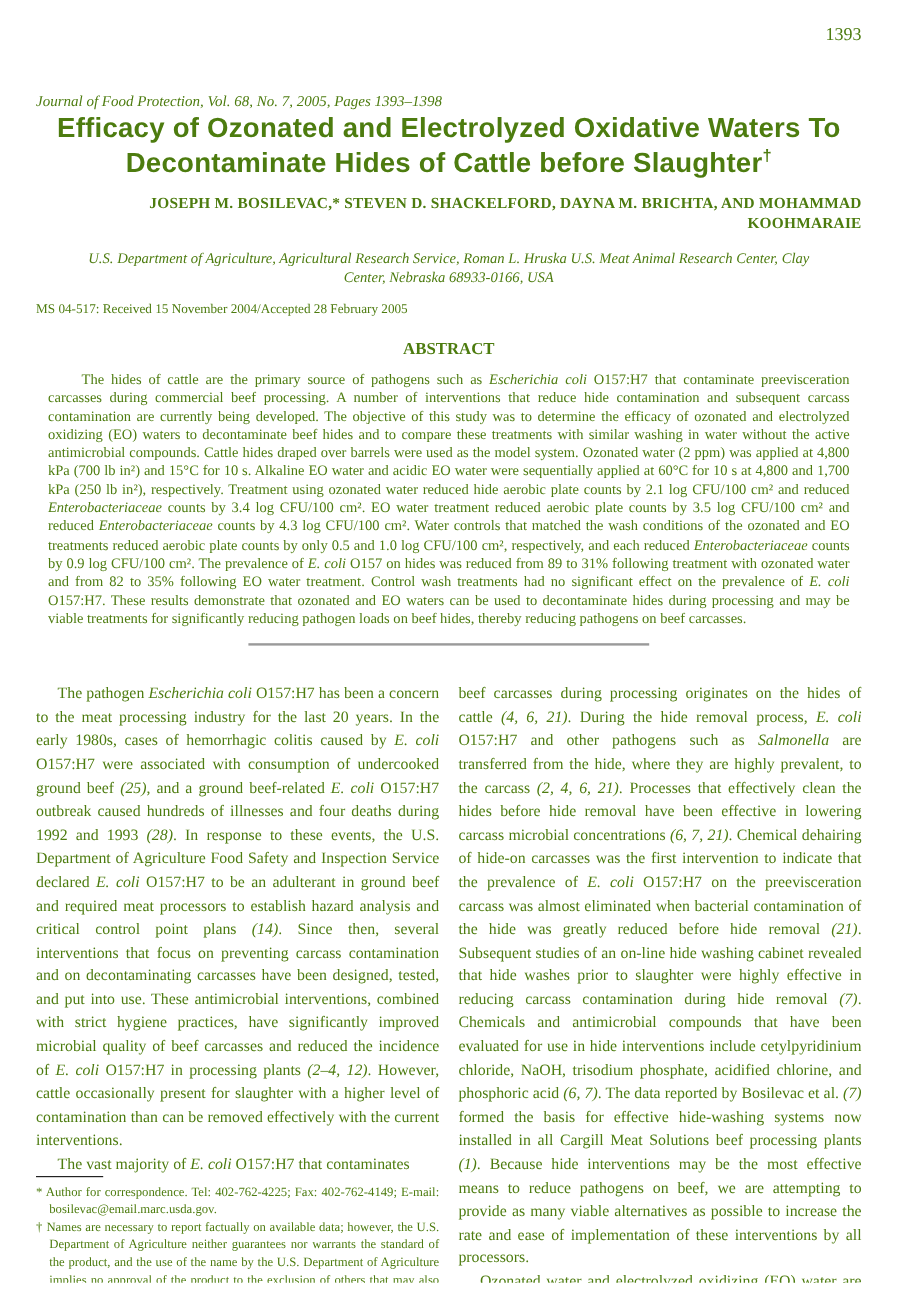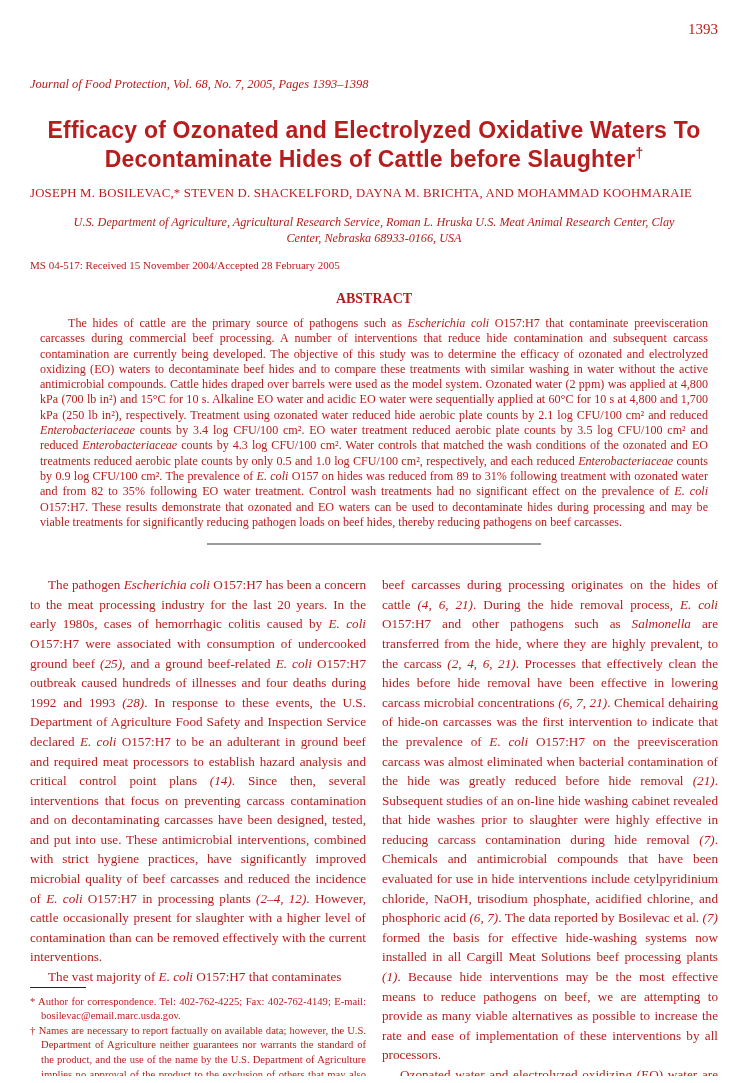--- a/index.html
+++ b/index.html
@@ -7,48 +7,47 @@
     width: 748px; height: 1083px;
     background: #ffffff;
     overflow: hidden;
   }
   .page {
     position: relative;
     width: 748px; height: 1083px;
     box-sizing: border-box;
     padding: 20px 30px 0 30px;
     font-family: "Liberation Serif", serif;
-    color: #b91c1c;
+    color: #4d7c0f;
     -webkit-font-smoothing: antialiased;
   }
   .page-number {
     text-align: right;
     font-size: 15px;
     line-height: 18px;
   }
   .journal-line {
     margin-top: 38px;
     font-style: italic;
     font-size: 12.5px;
     line-height: 16px;
   }
   .title-block {
-    margin-top: 24px;
     text-align: center;
     font-family: "Liberation Sans", sans-serif;
     font-weight: bold;
     font-size: 23px;
     line-height: 29px;
     letter-spacing: 0.2px;
   }
   .title-block sup { font-size: 60%; }
   .authors-line {
     margin-top: 11px;
-    text-align: left;
-    font-weight: normal;
+    text-align: right;
+    font-weight: bold;
     font-size: 12.8px;
     line-height: 17px;
     letter-spacing: 0.2px;
   }
   .affiliation-line {
     margin: 12px auto 0 auto;
     max-width: 612px;
     text-align: center;
     font-style: italic;
     font-size: 12.2px;

